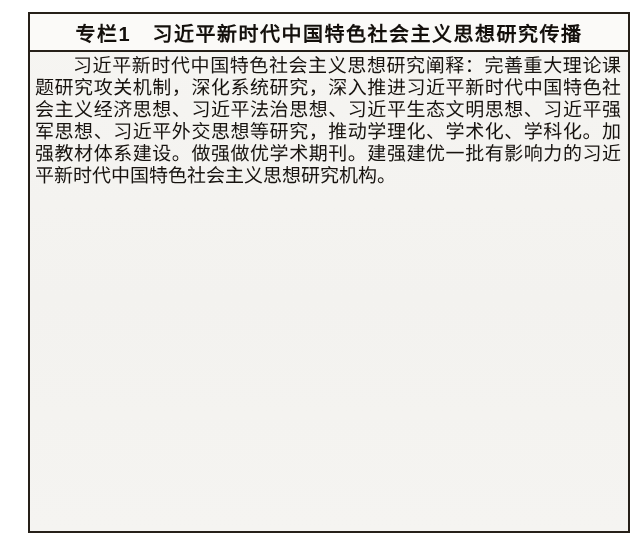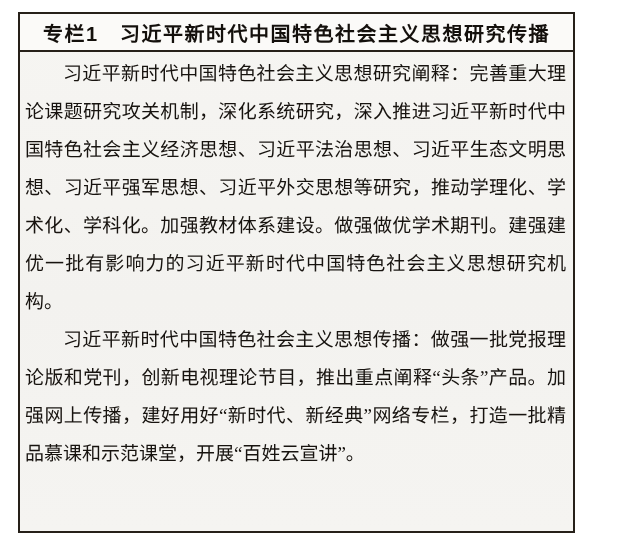--- a/index.html
+++ b/index.html
@@ -12,23 +12,23 @@
     font-family: "Liberation Serif", serif;
   }
   .page {
     position: relative;
     width: 640px;
     height: 554px;
     background: #ffffff;
   }
   .panel {
     position: absolute;
-    left: 18px;
+    left: 28px;
     top: 12px;
-    width: 557px;
+    width: 602px;
     height: 521px;
     box-sizing: border-box;
     border: 2px solid #262019;
     background: #f4f3f0;
     
     background-image: linear-gradient(180deg, #f6f5f2 0%, #f3f2ef 55%, #f5f4f1 100%);
   }
   .panel-title {
     box-sizing: border-box;
     height: 38px;
@@ -41,21 +41,21 @@
     font-weight: bold;
     font-size: 20px;
     letter-spacing: 1.5px;
     color: #14100c;
     white-space: pre;
   }
   .panel-body {
     box-sizing: border-box;
     padding: 3px 7px 0 5px;
     font-size: 19px;
-    line-height: 38px;
+    line-height: 22px;
     color: #17130f;
     text-align: justify;
     text-justify: inter-character;
   }
   .panel-body p {
     margin: 0;
     text-indent: 2em;
     text-align: justify;
     text-justify: inter-character;
     word-break: normal;
@@ -63,16 +63,15 @@
   }
 </style>
 </head>
 <body>
 
 <div class="page">
   <div class="panel">
     <div class="panel-title">专栏1　习近平新时代中国特色社会主义思想研究传播</div>
     <div class="panel-body">
       <p>习近平新时代中国特色社会主义思想研究阐释：完善重大理论课题研究攻关机制，深化系统研究，深入推进习近平新时代中国特色社会主义经济思想、习近平法治思想、习近平生态文明思想、习近平强军思想、习近平外交思想等研究，推动学理化、学术化、学科化。加强教材体系建设。做强做优学术期刊。建强建优一批有影响力的习近平新时代中国特色社会主义思想研究机构。</p>
-      <p>习近平新时代中国特色社会主义思想传播：做强一批党报理论版和党刊，创新电视理论节目，推出重点阐释“头条”产品。加强网上传播，建好用好“新时代、新经典”网络专栏，打造一批精品慕课和示范课堂，开展“百姓云宣讲”。</p>
     </div>
   </div>
 </div>
 
 </body></html>

